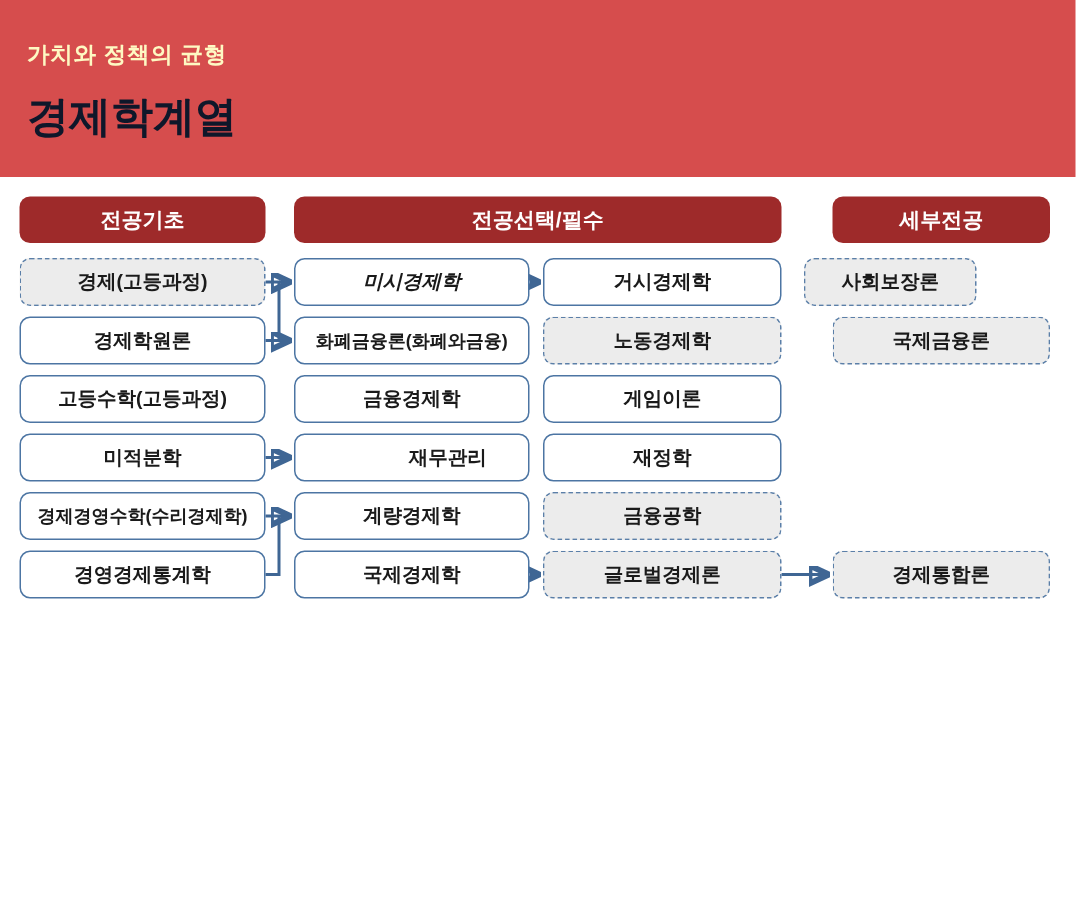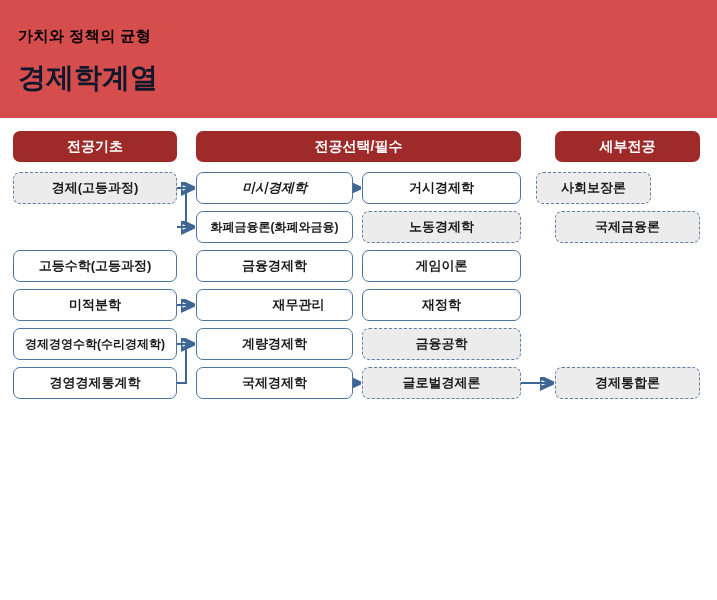--- a/index.html
+++ b/index.html
@@ -12,21 +12,21 @@
   }
   #stage{position:relative;width:717px;height:600px;}
 
   
   .banner{
     position:absolute;left:0;top:0;width:717px;height:118px;
     background:#d64d4d;
   }
   .banner-sub{
     position:absolute;left:18px;top:27px;
-    font-size:15px;color:#000000;font-weight:bold;
+    font-size:15px;color:#fef9c3;font-weight:bold;
     letter-spacing:.5px;white-space:nowrap;
   }
   .banner-title{
     position:absolute;left:18px;top:63px;
     font-size:28px;color:#0f172a;font-weight:bold;
     letter-spacing:0px;white-space:nowrap;line-height:1.05;
   }
 
   
   .colhead{
@@ -89,20 +89,21 @@
     <path d="M177,344 L186,344 L193,344" marker-end="url(#ah)"></path>
     <path d="M177,383 L186,383 L186,344"></path>
 
     <path d="M353,188 L359,188" marker-end="url(#ah)"></path>
 
     <path d="M353,383 L359,383" marker-end="url(#ah)"></path>
     <path d="M521,383 L552,383" marker-end="url(#ah)"></path>
   </svg>
 
   <div class="node dashed" style="left:13px;top:172px;width:164px;">경제(고등과정)</div>
+  <div class="node solid" style="left:13px;top:211px;width:164px;">경제학원론</div>
   <div class="node solid" style="left:13px;top:250px;width:164px;">고등수학(고등과정)</div>
   <div class="node solid tight" style="left:13px;top:328px;width:164px;">경제경영수학(수리경제학)</div>
   <div class="node solid" style="left:13px;top:289px;width:164px;">미적분학</div>
   <div class="node solid" style="left:13px;top:367px;width:164px;">경영경제통계학</div>
 
   <div class="node solid" style="left:196px;top:172px;width:157px;font-style:italic;">미시경제학</div>
   <div class="node solid tight" style="left:196px;top:211px;width:157px;">화폐금융론(화폐와금융)</div>
   <div class="node solid" style="left:196px;top:250px;width:157px;">금융경제학</div>
   <div class="node solid" style="left:196px;top:289px;width:157px;padding-left:48px;">재무관리</div>
   <div class="node solid" style="left:196px;top:328px;width:157px;">계량경제학</div>

